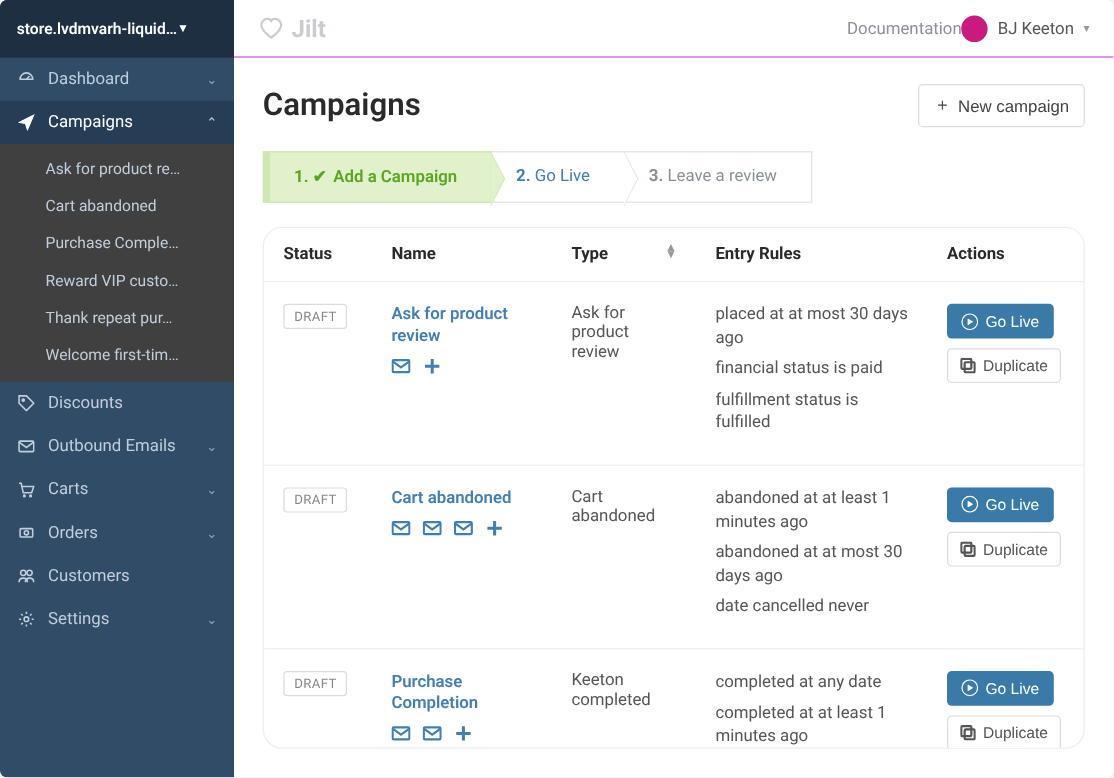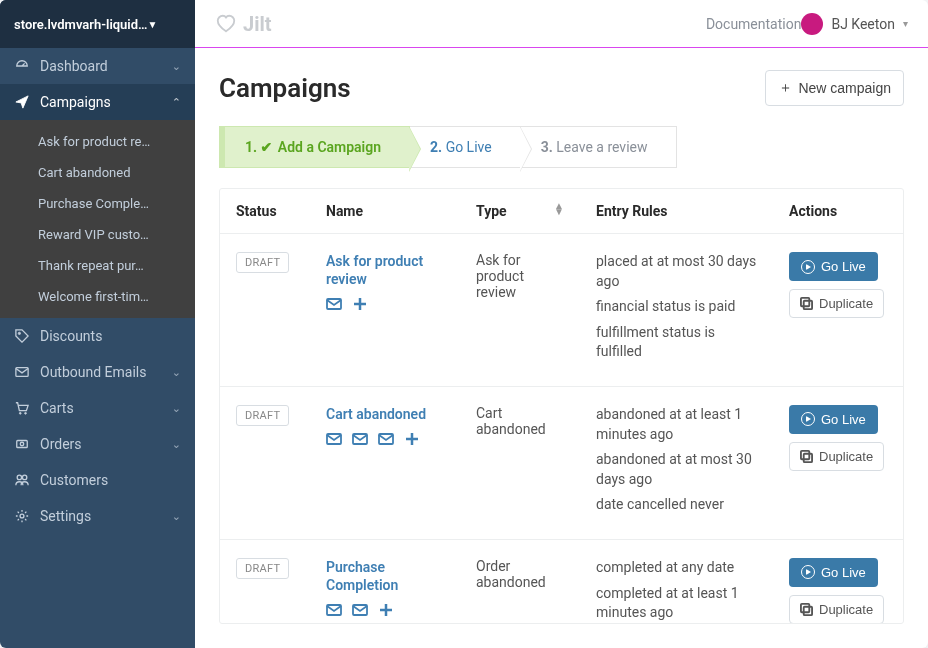--- a/index.html
+++ b/index.html
@@ -45,21 +45,21 @@
     border-left:11px solid #fff; z-index:2;
   }
   .step::before{
     content:""; position:absolute; right:-12px; top:-1px; width:0; height:0;
     border-top:23px solid transparent; border-bottom:23px solid transparent;
     border-left:12px solid #e3e3e3; z-index:1;
   }
   .step.active::after{ border-left-color:#e0f1cc;}
   .step.active::before{ border-left-color:#cde8b0;}
   .step:last-child::after, .step:last-child::before{ display:none;}
-  .table-wrap { margin:0 24px 24px; border:1px solid #eceeef; border-radius:3px; overflow:auto; flex:1;}
+  .table-wrap { margin:0 24px 24px; border:1px solid #eceeef; border-radius:16px; overflow:auto; flex:1;}
   table { width:100%; border-collapse:collapse;}
   thead th { text-align:left; font-size:14px; font-weight:700; color:#2a2a2a; padding:14px 16px; border-bottom:1px solid #eceeef;}
   thead th .sort { float:right; font-size:10px; color:#999; line-height:6px;}
   tbody td { padding:18px 16px; border-bottom:1px solid #eceeef; vertical-align:top; font-size:14px; color:#555;}
   tbody tr:last-child td{ border-bottom:none;}
   .badge-draft { display:inline-block; border:1px solid #d8dde2; border-radius:3px; padding:3px 8px; font-size:11px; color:#888; letter-spacing:.3px;}
   .name-link { color:#3f7fb3; font-weight:600; cursor:pointer; display:block; margin-bottom:8px; line-height:1.3;}
   .icon-row { display:flex; gap:10px; align-items:center;}
   .mini-icon { width:16px; height:16px; color:#3f7fb3; cursor:pointer;}
   .mini-icon svg{ width:16px; height:16px; stroke:currentColor; fill:none; stroke-width:2;}
@@ -337,21 +337,21 @@
                       <use href="#i-envelope"></use>
                     </svg></span>
                   <span class="mini-icon"><svg viewBox="0 0 16 16">
                       <use href="#i-envelope"></use>
                     </svg></span>
                   <span class="mini-icon plus-icon"><svg viewBox="0 0 16 16">
                       <use href="#i-plus"></use>
                     </svg></span>
                 </div>
               </td>
-              <td class="col-type">Order abandoned</td>
+              <td class="col-type">Keeton completed</td>
               <td class="col-rules rules">
                 <div>completed at any date</div>
                 <div>completed at at least 1 minutes ago</div>
               </td>
               <td class="col-actions">
                 <div class="actions-cell">
                   <button class="btn-golive">
                     <span class="ring">
                       <span class="play"></span>
                     </span>

